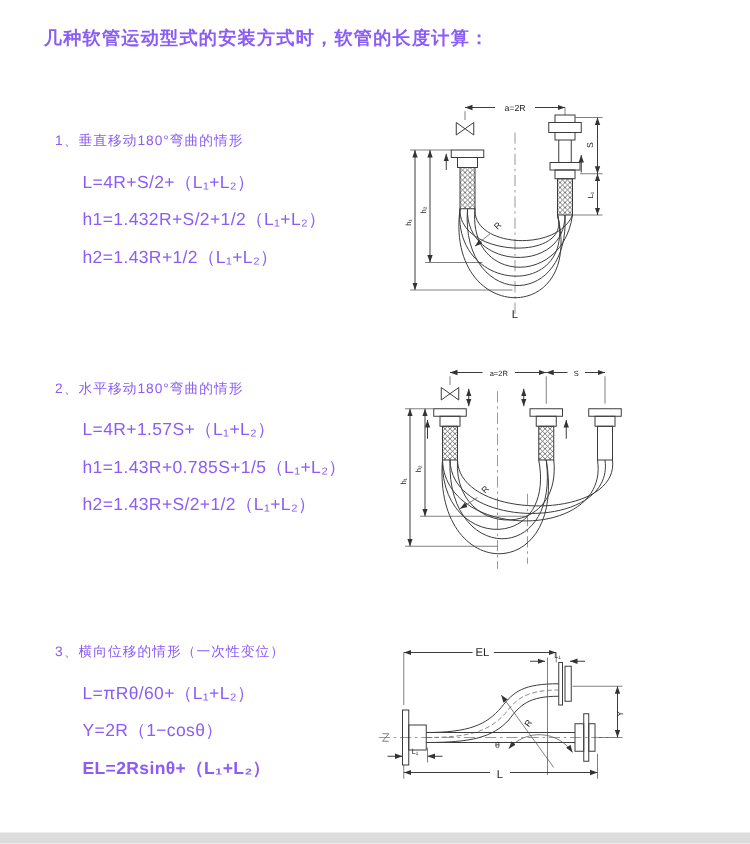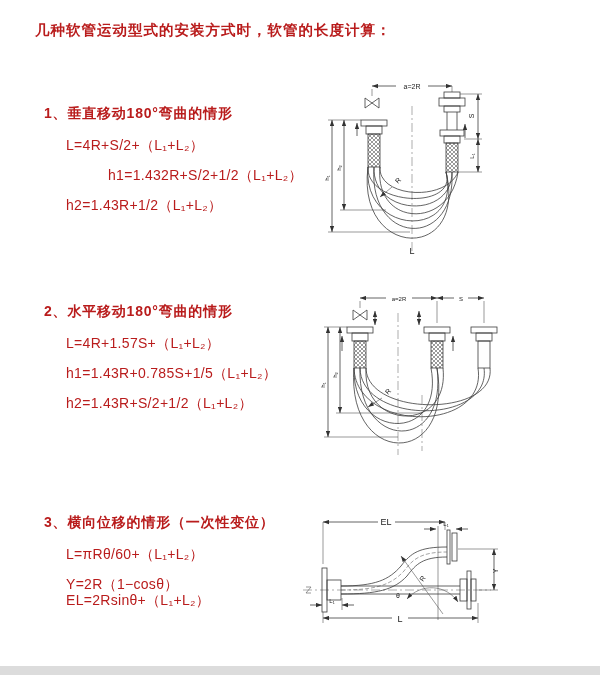--- a/index.html
+++ b/index.html
@@ -1,19 +1,19 @@
 <!DOCTYPE html>
 <html><head>
 <meta charset="utf-8">
 <style>
   html,body{margin:0;padding:0;}
   body{font-family:"Liberation Sans","DejaVu Sans",sans-serif;background:#fff;}
-  .page{position:relative;width:600px;height:675px;background:#ffffff;overflow:hidden;color:#b91c1c;}
+  .page{position:relative;width:600px;height:675px;background:#ffffff;overflow:hidden;color:#8b5cf6;}
   .title{position:absolute;left:35px;top:21px;font-size:14.5px;font-weight:600;letter-spacing:1px;}
-  .heading{position:absolute;font-size:14px;font-weight:700;letter-spacing:0.8px;}
+  .heading{position:absolute;font-size:11px;font-weight:400;letter-spacing:0.8px;}
   .formula{position:absolute;font-size:14px;font-weight:500;letter-spacing:0.3px;}
   .diagram{position:absolute;}
   svg{display:block;}
   svg .ln{stroke:#3c3c3c;stroke-width:0.8;fill:none;}
   svg .thin{stroke:#555;stroke-width:0.6;fill:none;}
   svg .cl{stroke:#777;stroke-width:0.6;fill:none;stroke-dasharray:9 3 2 3;}
   svg .cds{stroke:#666;stroke-width:0.6;fill:none;stroke-dasharray:4 2;}
   svg .braid{stroke:#3c3c3c;stroke-width:0.8;}
   svg text{font-family:"Liberation Sans","DejaVu Sans",sans-serif;font-size:7px;fill:#222;}
   svg text.big{font-size:9px;}
@@ -22,21 +22,21 @@
 </style>
 </head>
 <body>
 
 <div class="page">
 
   <div class="title">几种软管运动型式的安装方式时，软管的长度计算：</div>
 
   <div class="heading" style="left:44px;top:105px;">1、垂直移动180°弯曲的情形</div>
   <div class="formula" style="left:66px;top:137px;">L=4R+S/2+（L₁+L₂）</div>
-  <div class="formula" style="left:66px;top:167px;margin-left:42px;">h1=1.432R+S/2+1/2（L₁+L₂）</div>
+  <div class="formula" style="left:66px;top:167px;">h1=1.432R+S/2+1/2（L₁+L₂）</div>
   <div class="formula" style="left:66px;top:197px;">h2=1.43R+1/2（L₁+L₂）</div>
 
   <div class="diagram" style="left:312px;top:70px;">
     <svg width="280" height="192" viewBox="0 0 280 192">
       <defs>
         <marker id="ar1" orient="auto-start-reverse" markerUnits="userSpaceOnUse" markerWidth="6" markerHeight="5" viewBox="0 0 7 5" refX="7" refY="2.5">
           <path d="M0,0 L7,2.5 L0,5 Z" fill="#333"></path>
         </marker>
         <pattern id="hx1" width="4" height="4" patternUnits="userSpaceOnUse">
           <path d="M0,0 L4,4 M4,0 L0,4" stroke="#555" stroke-width="0.6"></path>
@@ -196,21 +196,21 @@
       <g>
         <line class="thin" x1="70" y1="115" x2="56" y2="124" marker-end="url(#ar2)"></line>
         <text x="76" y="112" transform="rotate(-45 76 112)">R</text>
       </g>
     </svg>
   </div>
 
   <div class="heading" style="left:44px;top:514px;text-align:right;">3、横向位移的情形（一次性变位）</div>
   <div class="formula" style="left:66px;top:546px;">L=πRθ/60+（L₁+L₂）</div>
   <div class="formula" style="left:66px;top:576px;text-align:center;">Y=2R（1−cosθ）</div>
-  <div class="formula" style="left:66px;top:592px;">EL=2Rsinθ+（L₁+L₂）</div>
+  <div class="formula" style="left:66px;top:606px;font-weight:bold;">EL=2Rsinθ+（L₁+L₂）</div>
 
   <div class="diagram" style="left:295px;top:502px;">
     <svg width="300" height="150" viewBox="0 0 300 150">
       <defs>
         <marker id="ar3" orient="auto-start-reverse" markerUnits="userSpaceOnUse" markerWidth="6" markerHeight="5" viewBox="0 0 7 5" refX="7" refY="2.5">
           <path d="M0,0 L7,2.5 L0,5 Z" fill="#333"></path>
         </marker>
       </defs>
 
       <line class="cl" x1="8" y1="88" x2="196" y2="88"></line>

